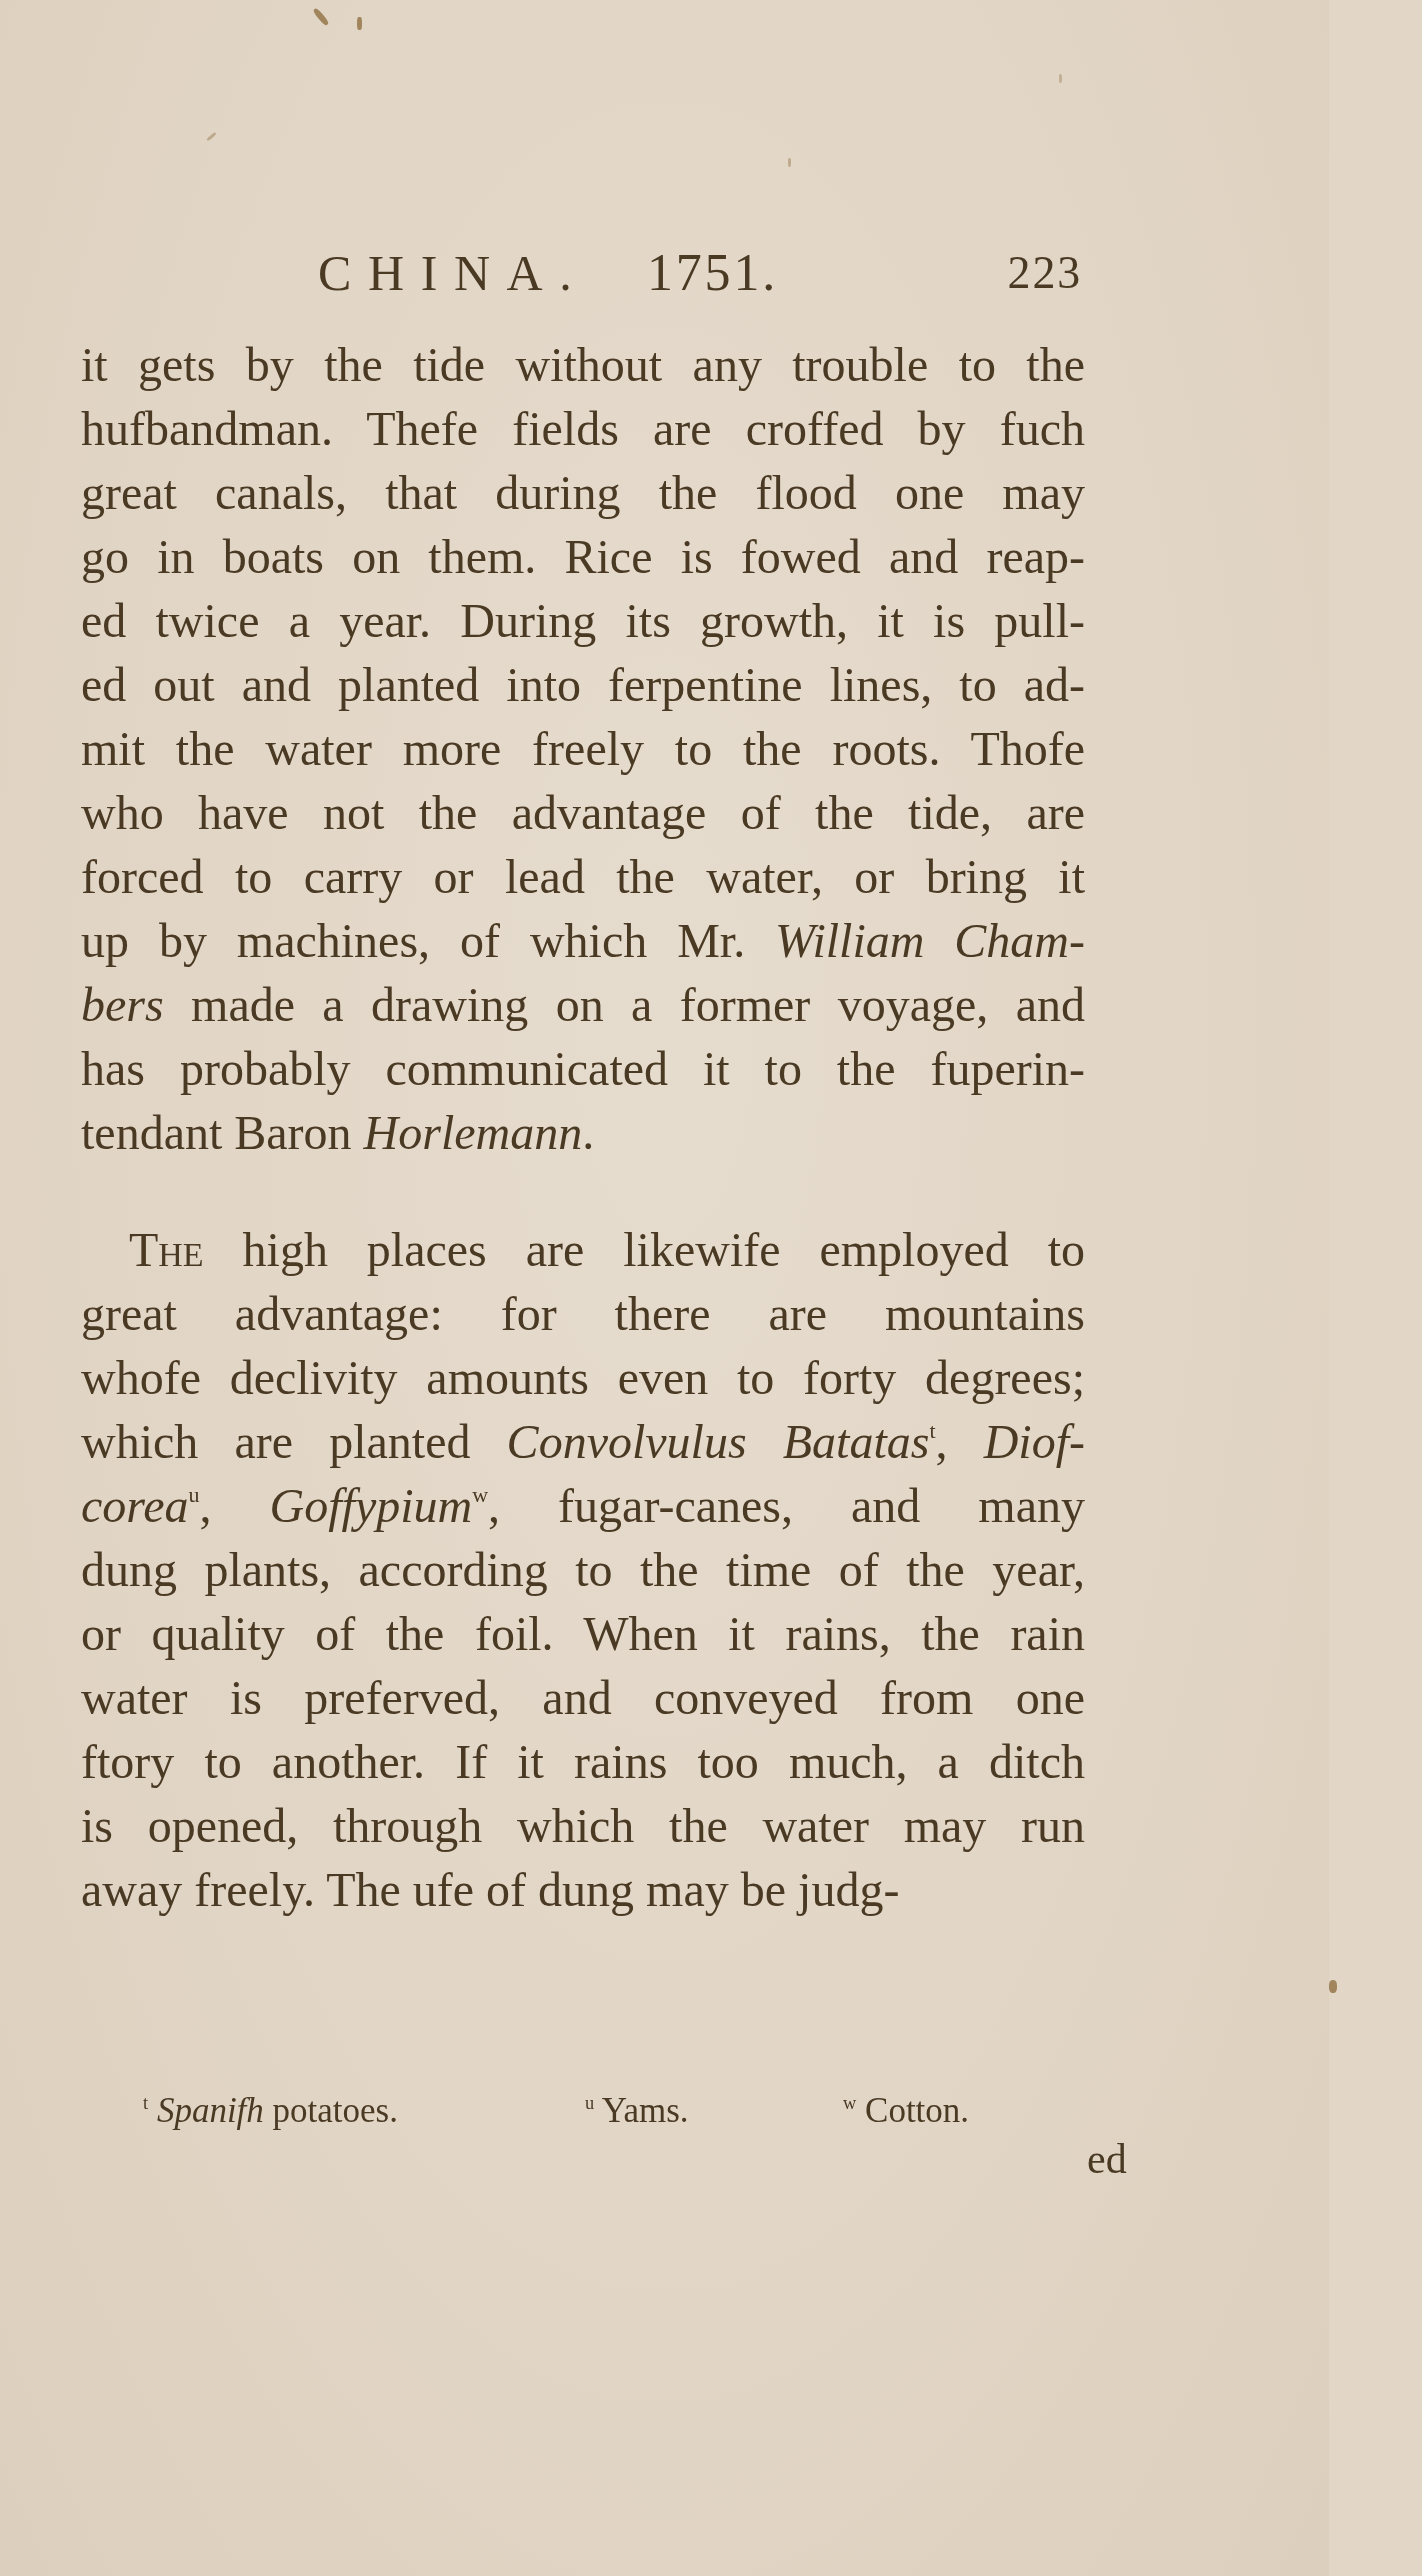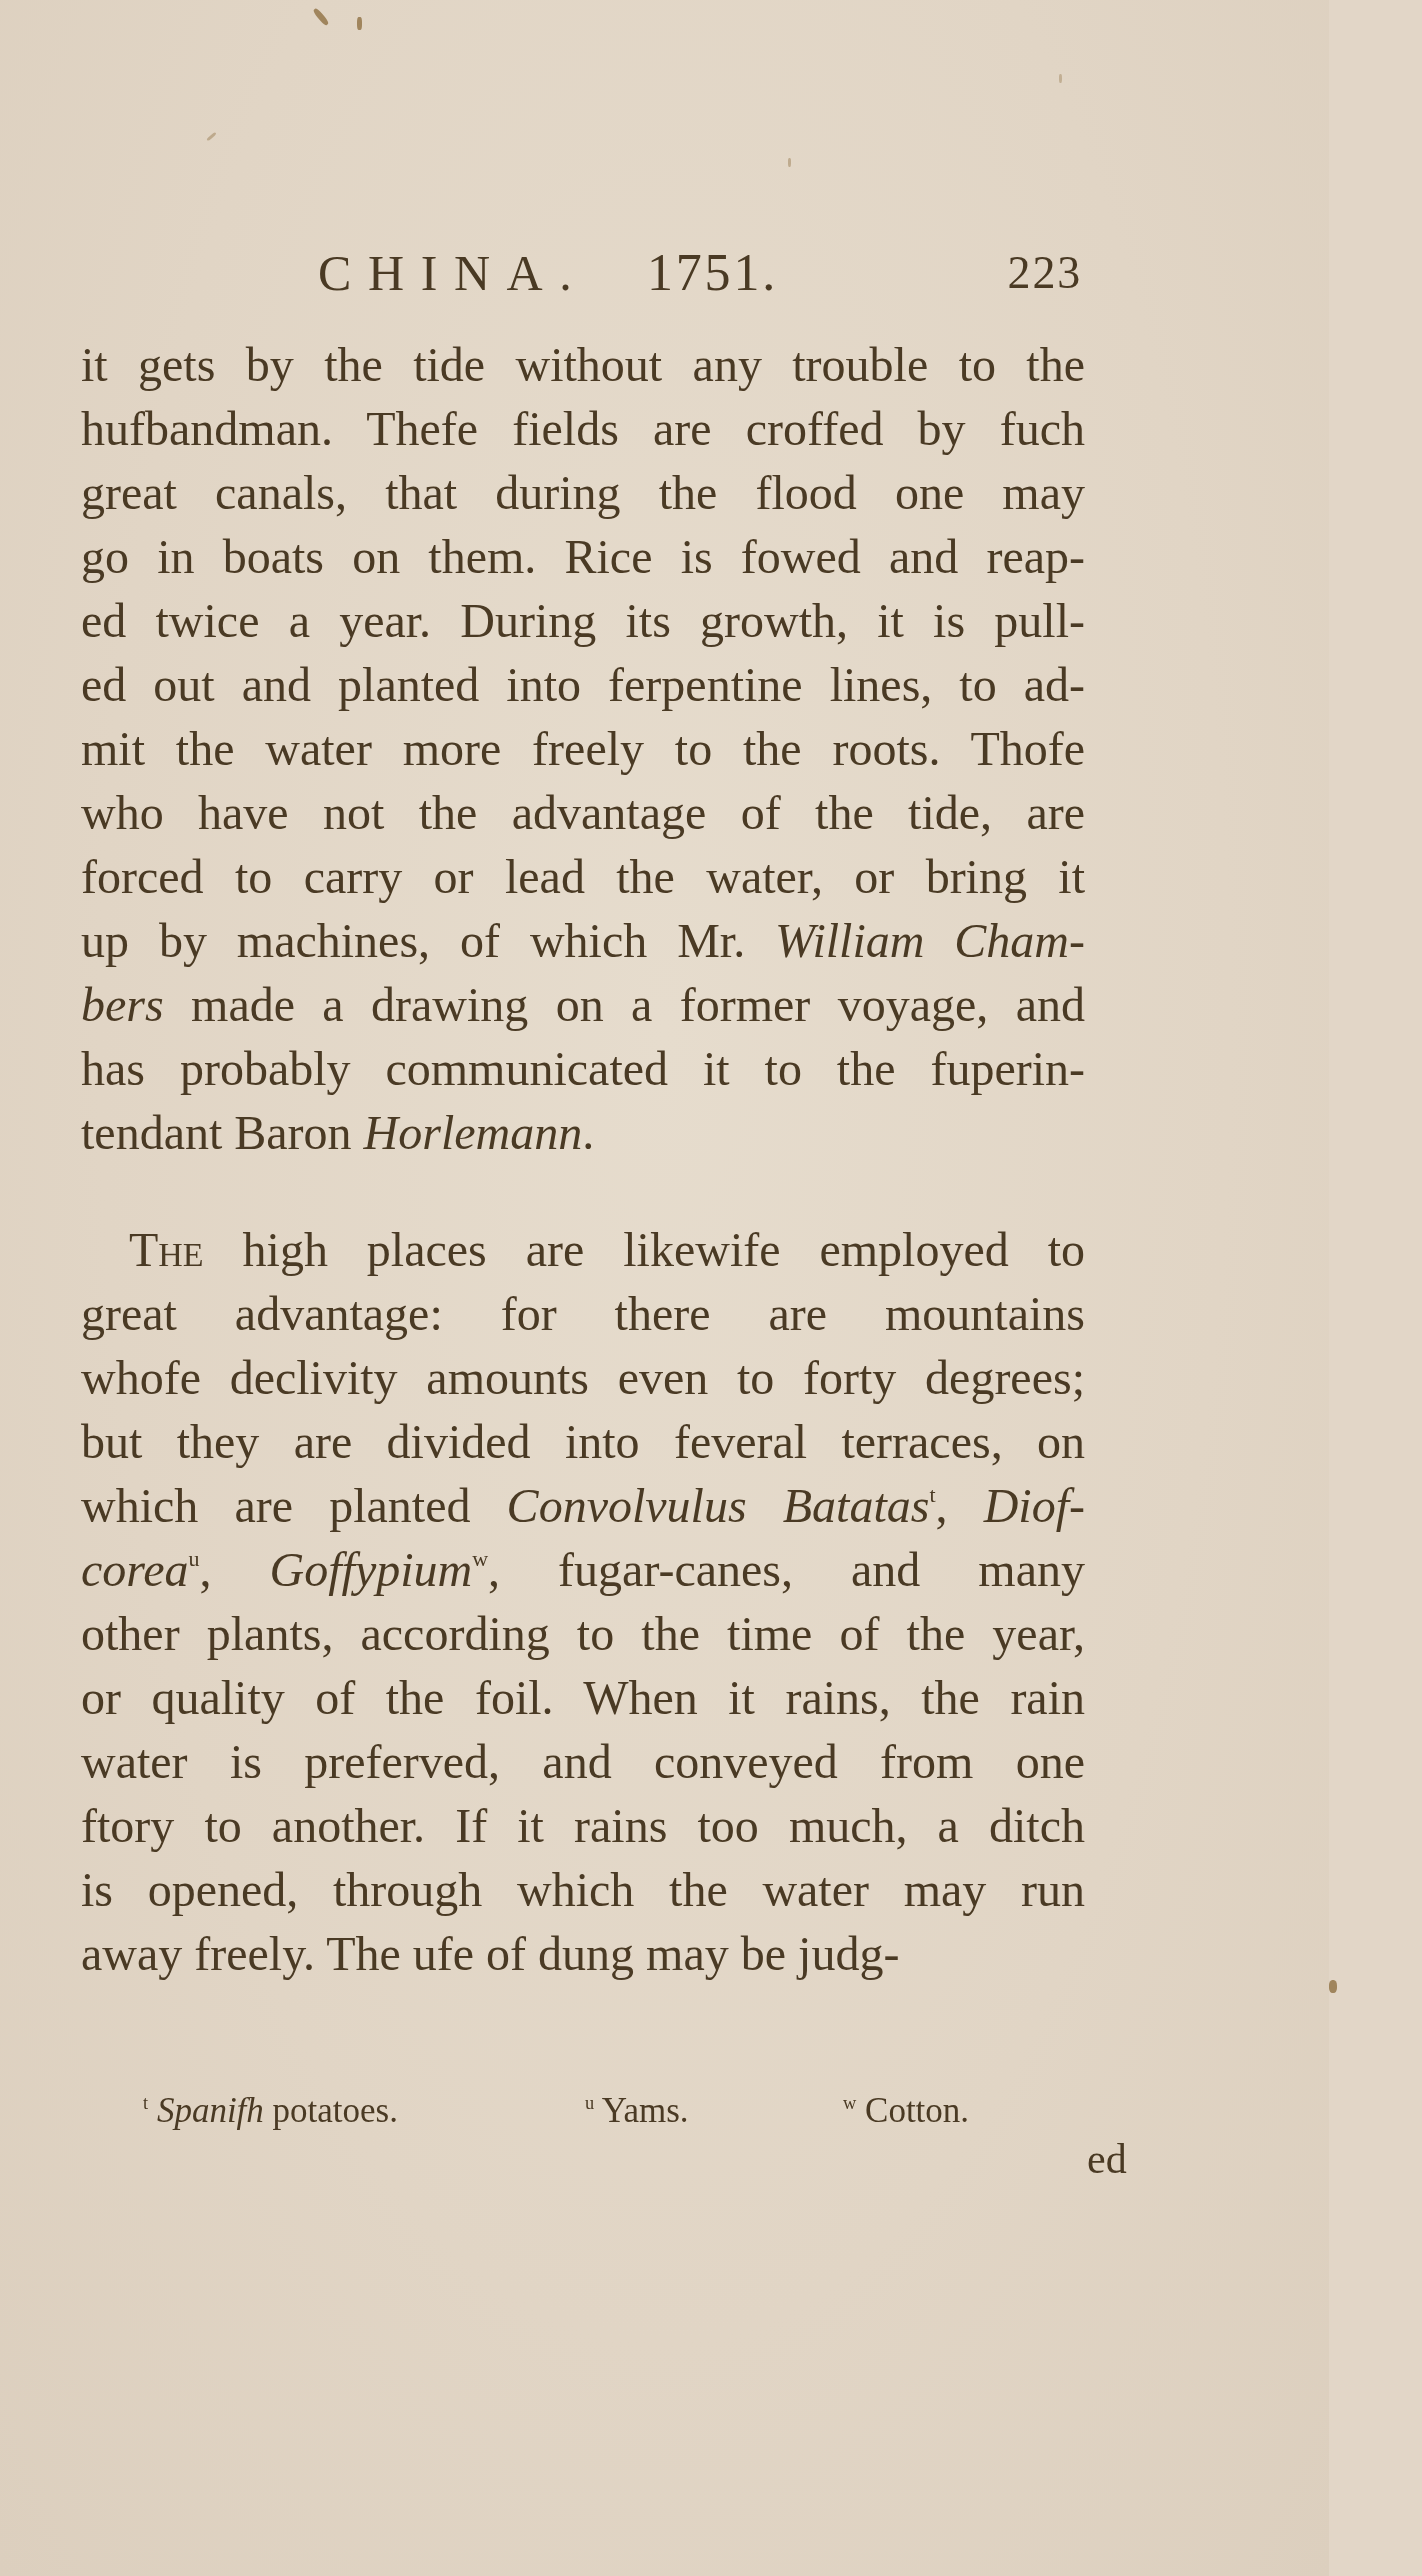--- a/index.html
+++ b/index.html
@@ -147,24 +147,23 @@
         <div class="line"><span>up by machines, of which Mr. </span><i>William Cham-</i></div>
         <div class="line"><i>bers</i><span> made a drawing on a former voyage, and</span></div>
         <div class="line"><span>has probably communicated it to the fuperin-</span></div>
         <div class="line last"><span>tendant Baron </span><i>Horlemann</i><span>.</span></div>
       </div>
       <div class="para-gap"></div>
       <div>
         <div class="line indent"><span class="sc">The</span><span> high places are likewife employed to</span></div>
         <div class="line"><span>great advantage: for there are mountains</span></div>
         <div class="line"><span>whofe declivity amounts even to forty degrees;</span></div>
-        <div class="line"><span>but they are divided into feveral terraces, on</span></div>
         <div class="line"><span>which are planted </span><i>Convolvulus Batatas</i><sup>t</sup><span>, </span><i>Diof-</i></div>
         <div class="line"><i>corea</i><sup>u</sup><span>, </span><i>Goffypium</i><sup>w</sup><span>, fugar-canes, and many</span></div>
-        <div class="line"><span>other plants, according to the time of the year,</span></div>
+        <div class="line"><span>dung plants, according to the time of the year,</span></div>
         <div class="line"><span>or quality of the foil.  When it rains, the rain</span></div>
         <div class="line"><span>water is preferved, and conveyed from one</span></div>
         <div class="line"><span>ftory to another.  If it rains too much, a ditch</span></div>
         <div class="line"><span>is opened, through which the water may run</span></div>
         <div class="line last"><span>away freely.  The ufe of dung may be judg-</span></div>
       </div>
     </div>
 
   <div class="footnotes">
     <span class="fn" style="left:0;">

